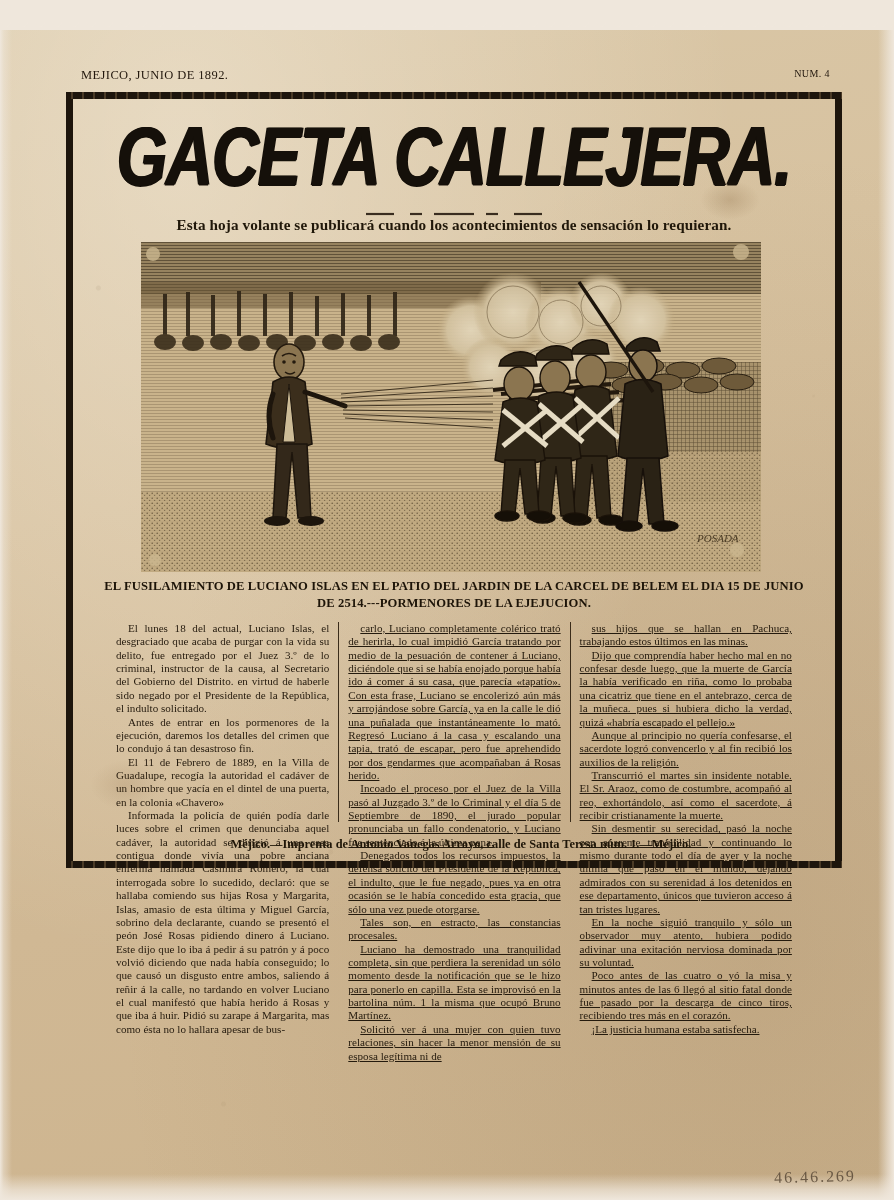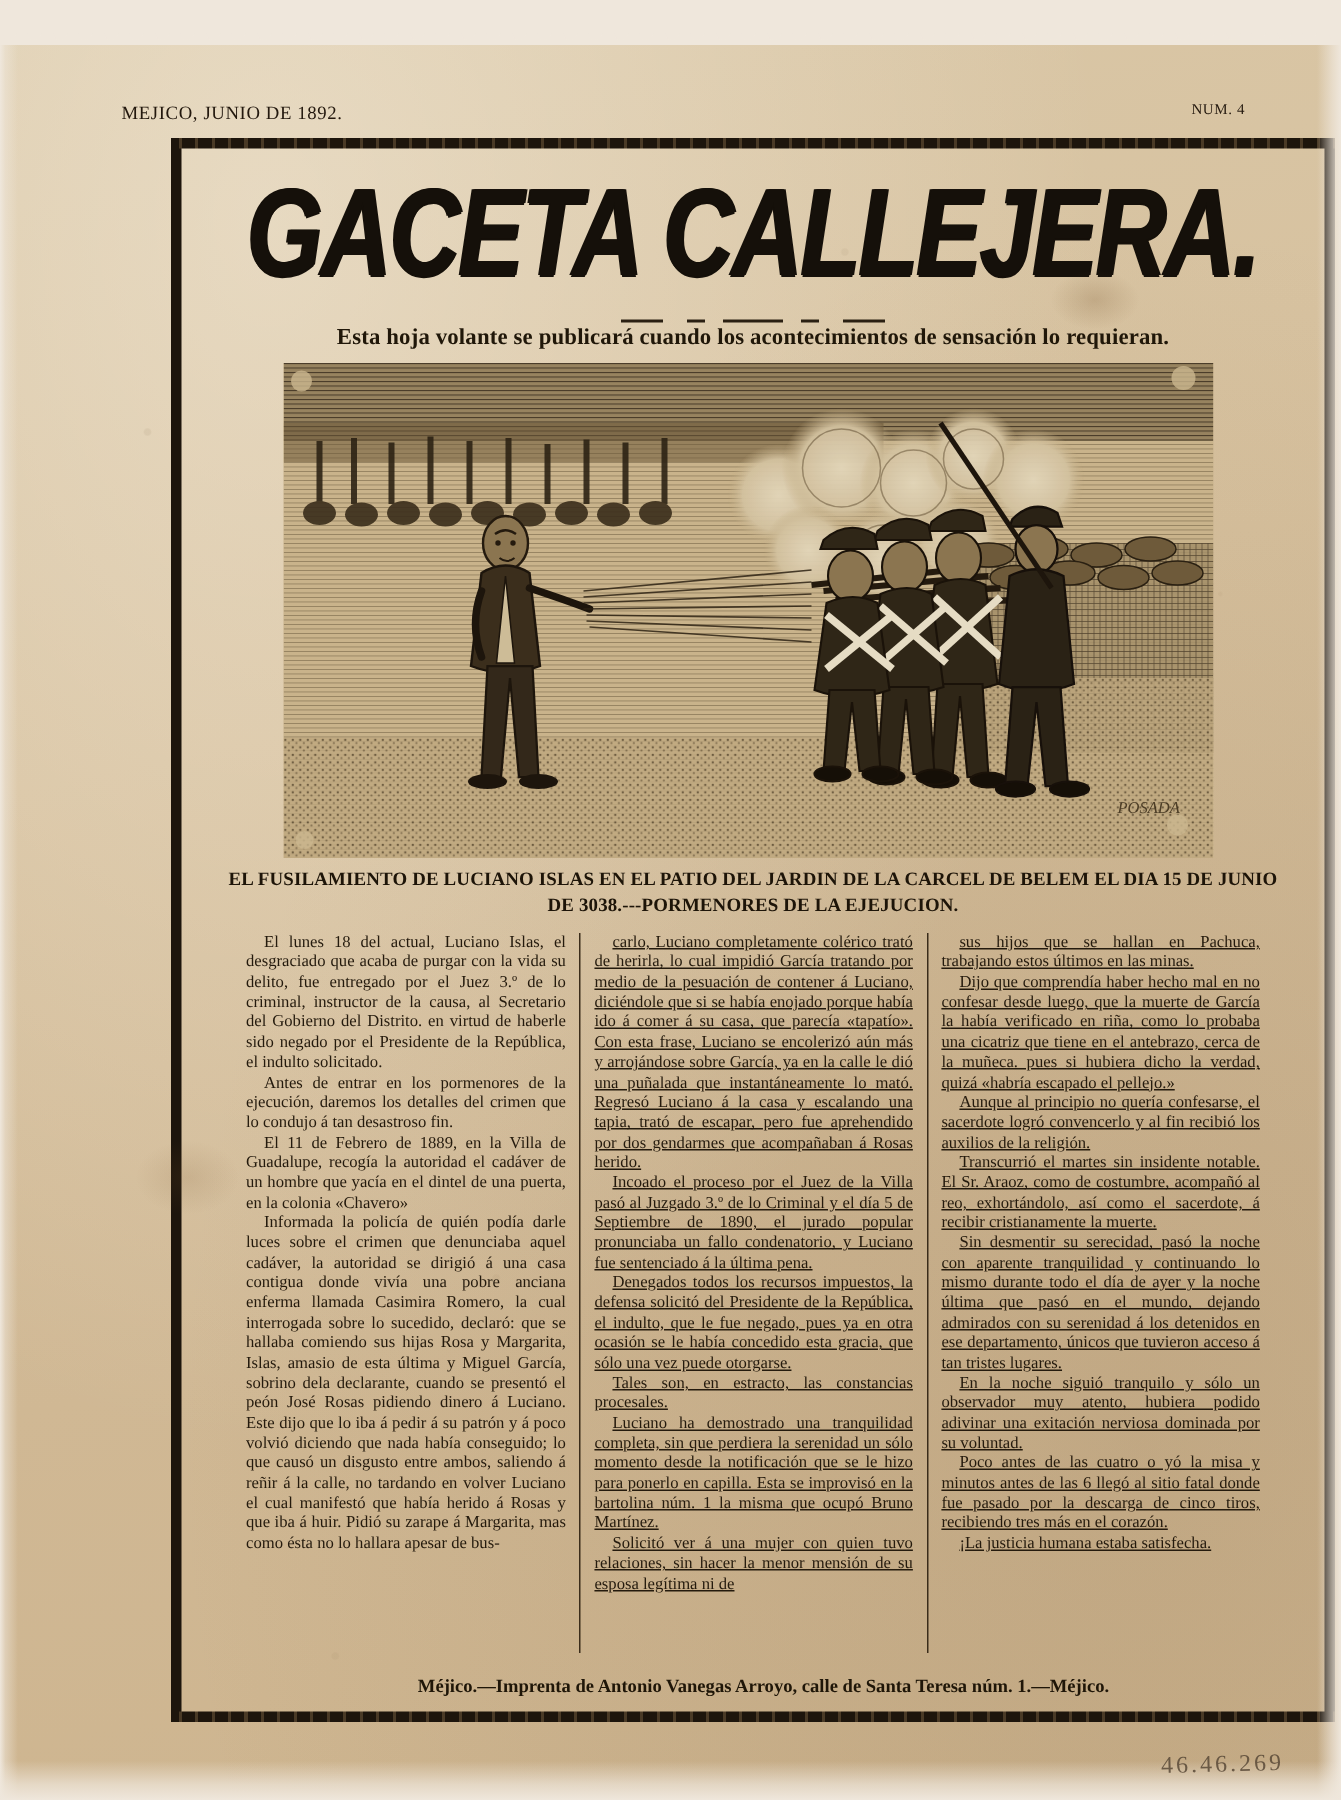--- a/index.html
+++ b/index.html
@@ -45,22 +45,22 @@
       radial-gradient(circle at 91% 33%, rgba(90,65,35,.12) 0 1px, transparent 2px);
   }
 
   
   #toprow{position:absolute;left:70px;top:68px;width:760px;height:18px;}
   #issuedate{position:absolute;left:0;top:0;font-size:12.5px;letter-spacing:.4px;color:#23180e;margin-left:11px;}
   #issuenum{position:absolute;right:0;top:0;font-size:10px;letter-spacing:.4px;color:#23180e;}
 
   
   #frame{
-    position:absolute;left:66px;top:92px;width:762px;height:1056px;
-    border-left:7px solid #1d150c;border-right:7px solid #1d150c;margin-left:48px;
+    position:absolute;left:66px;top:92px;width:762px;height:776px;
+    border-left:7px solid #1d150c;border-right:7px solid #1d150c;
   }
   #frame:before{content:"";position:absolute;left:-7px;right:-7px;top:0;height:7px;
     background:repeating-linear-gradient(90deg,#1d150c 0 5px,#4a3a26 5px 7px,#1d150c 7px 11px);}
   #frame:after{content:"";position:absolute;left:-7px;right:-7px;bottom:0;height:7px;
     background:repeating-linear-gradient(90deg,#1d150c 0 5px,#4a3a26 5px 7px,#1d150c 7px 11px);}
 
   #masthead{
     position:absolute;left:0;right:0;top:16px;text-align:center;
     font-family:"Liberation Sans", sans-serif;
     font-weight:700;font-style:italic;
@@ -307,21 +307,21 @@
               <circle cx="600" cy="10" r="8"></circle>
             <circle cx="14" cy="318" r="6"></circle>
               <circle cx="596" cy="308" r="7"></circle>
           </g>
         </svg>
       </div>
     </div>
 
     <div class="cap">
       <span>EL FUSILAMIENTO DE LUCIANO ISLAS EN EL PATIO DEL JARDIN DE LA CARCEL DE BELEM EL DIA 15 DE JUNIO</span><br>
-      <span>DE 3038.---PORMENORES DE LA EJEJUCION.</span>
+      <span>DE 2514.---PORMENORES DE LA EJEJUCION.</span>
     </div>
 
     <div id="cols">
       <div class="col">
         <p>El lunes 18 del actual, Luciano Islas, el desgraciado que acaba de purgar con la vida su delito, fue entregado por el Juez 3.º de lo criminal, instructor de la causa, al Secretario del Gobierno del Distrito. en virtud de haberle sido negado por el Presidente de la República, el indulto solicitado.</p>
         <p>Antes de entrar en los pormenores de la ejecución, daremos los detalles del crimen que lo condujo á tan desastroso fin.</p>
         <p>El 11 de Febrero de 1889, en la Villa de Guadalupe, recogía la autoridad el cadáver de un hombre que yacía en el dintel de una puerta, en la colonia «Chavero»</p>
         <p>Informada la policía de quién podía darle luces sobre el crimen que denunciaba aquel cadáver, la autoridad se dirigió á una casa contigua donde vivía una pobre anciana enferma llamada Casimira Romero, la cual interrogada sobre lo sucedido, declaró: que se hallaba comiendo sus hijas Rosa y Margarita, Islas, amasio de esta última y Miguel García, sobrino dela declarante, cuando se presentó el peón José Rosas pidiendo dinero á Luciano. Este dijo que lo iba á pedir á su patrón y á poco volvió diciendo que nada había conseguido; lo que causó un disgusto entre ambos, saliendo á reñir á la calle, no tardando en volver Luciano el cual manifestó que había herido á Rosas y que iba á huir. Pidió su zarape á Margarita, mas como ésta no lo hallara apesar de bus-</p>
       </div>
       <div class="col">

